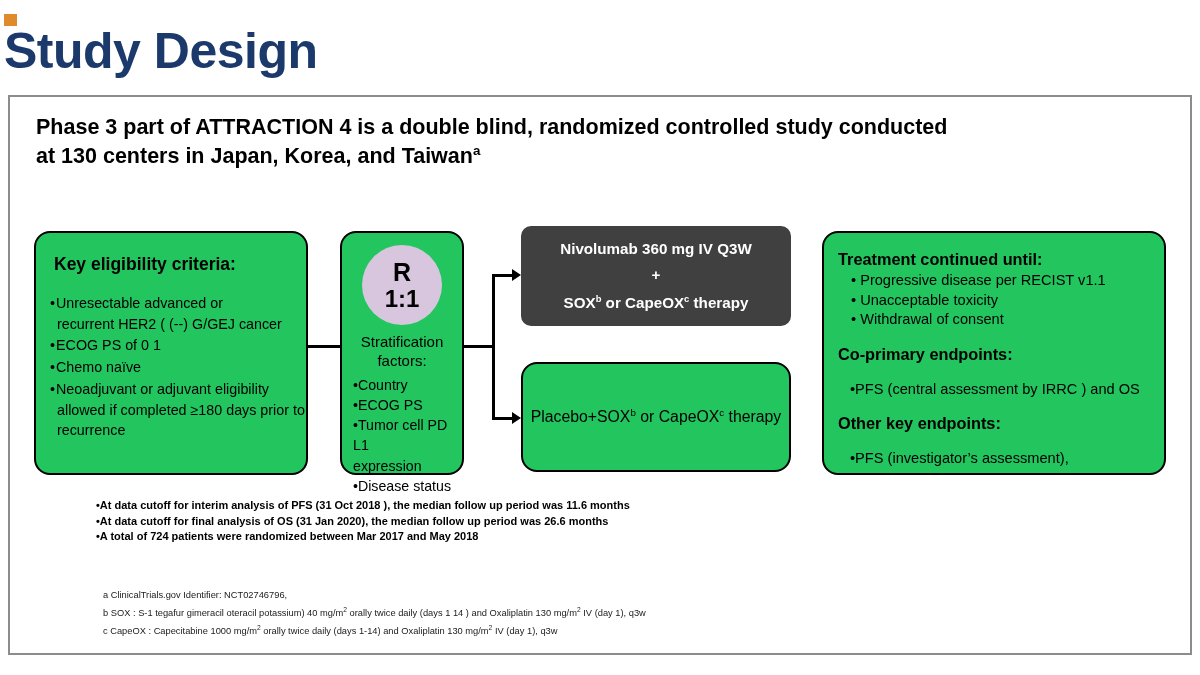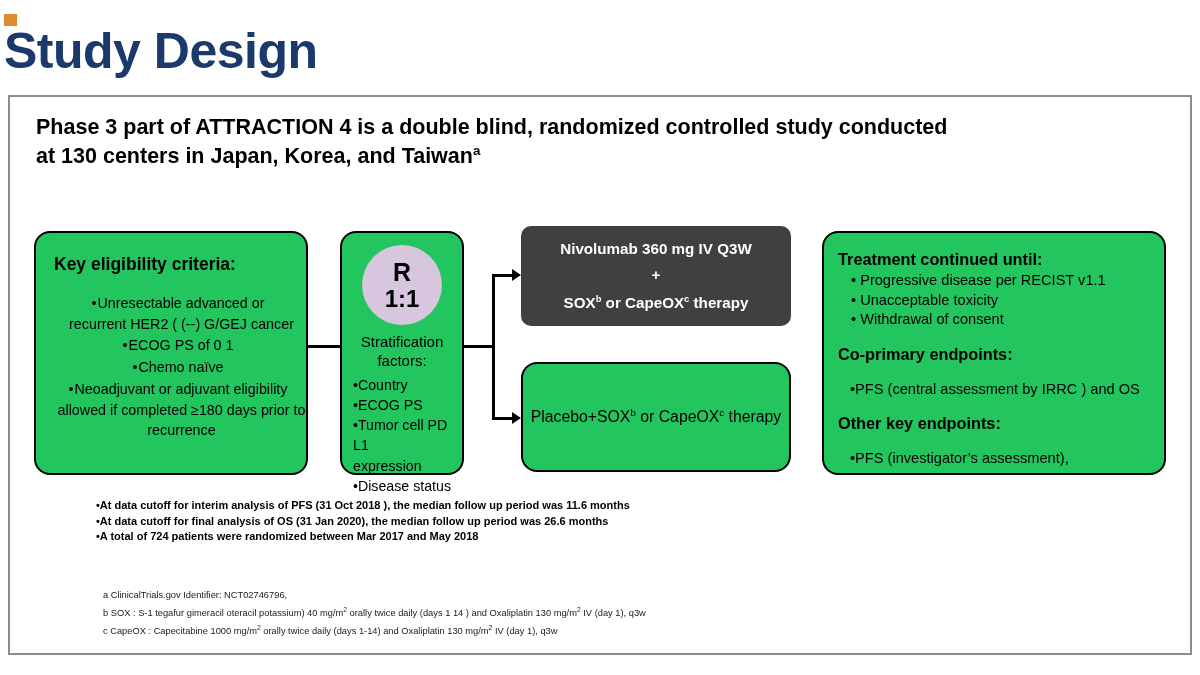--- a/index.html
+++ b/index.html
@@ -74,21 +74,21 @@
   }
 
   
   #eligibility-box { left: 34px; top: 231px; width: 274px; height: 244px; }
   #eligibility-box .bx-title {
     font-size: 17.5px; font-weight: bold; margin: 21px 0 0 18px;
   }
   .elig-list {
     margin: 18px 0 0 14px; font-size: 14.3px; line-height: 1.45;
   }
-  .elig-list .li { margin-bottom: 1px; text-align: center; }
+  .elig-list .li { margin-bottom: 1px; }
   .elig-list .bullet { margin-right: 1px; }
   .elig-list .cont { display: block; padding-left: 7px; }
 
   
   #random-box { left: 340px; top: 231px; width: 124px; height: 244px; }
   #r-circle {
     position: absolute; left: 20px; top: 12px;
     width: 80px; height: 80px; border-radius: 50%;
     background: #D7C6DD;
     display: flex; flex-direction: column;

